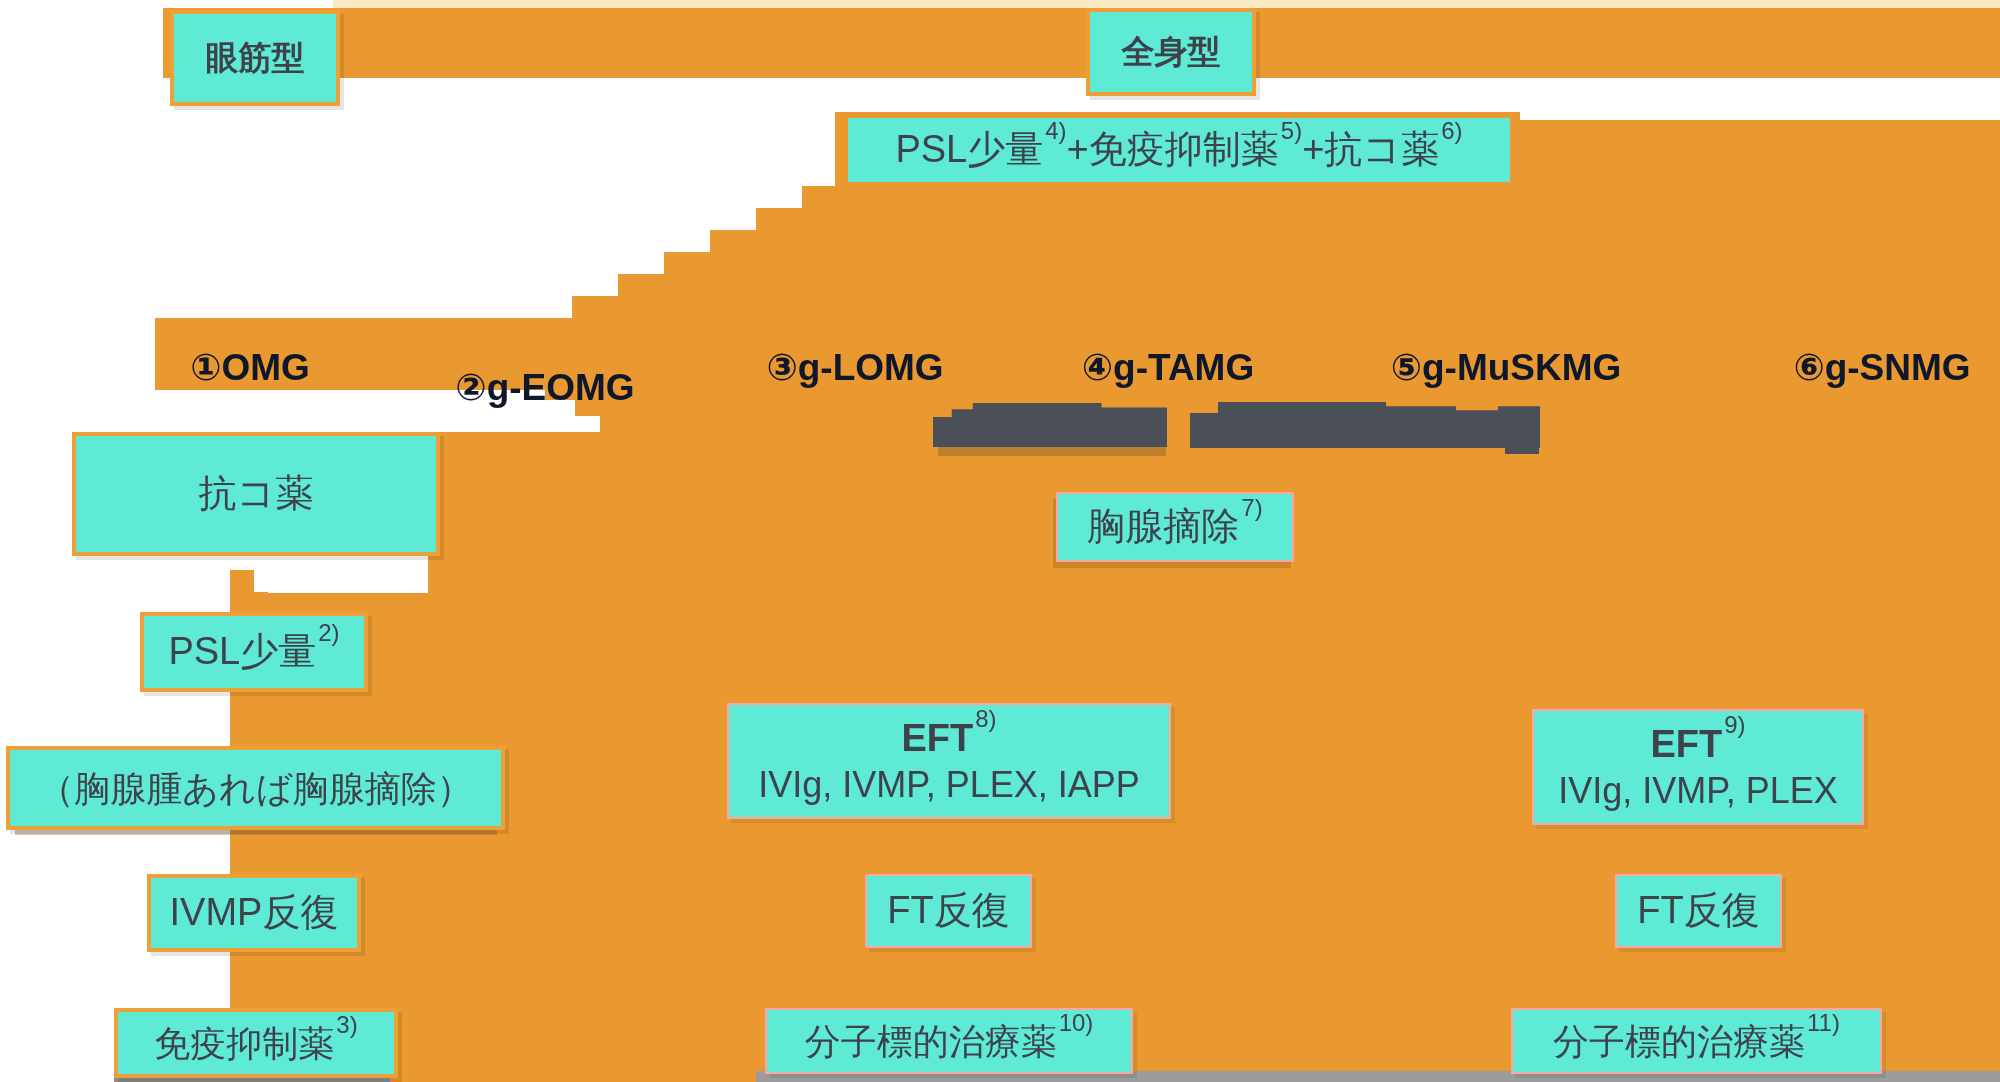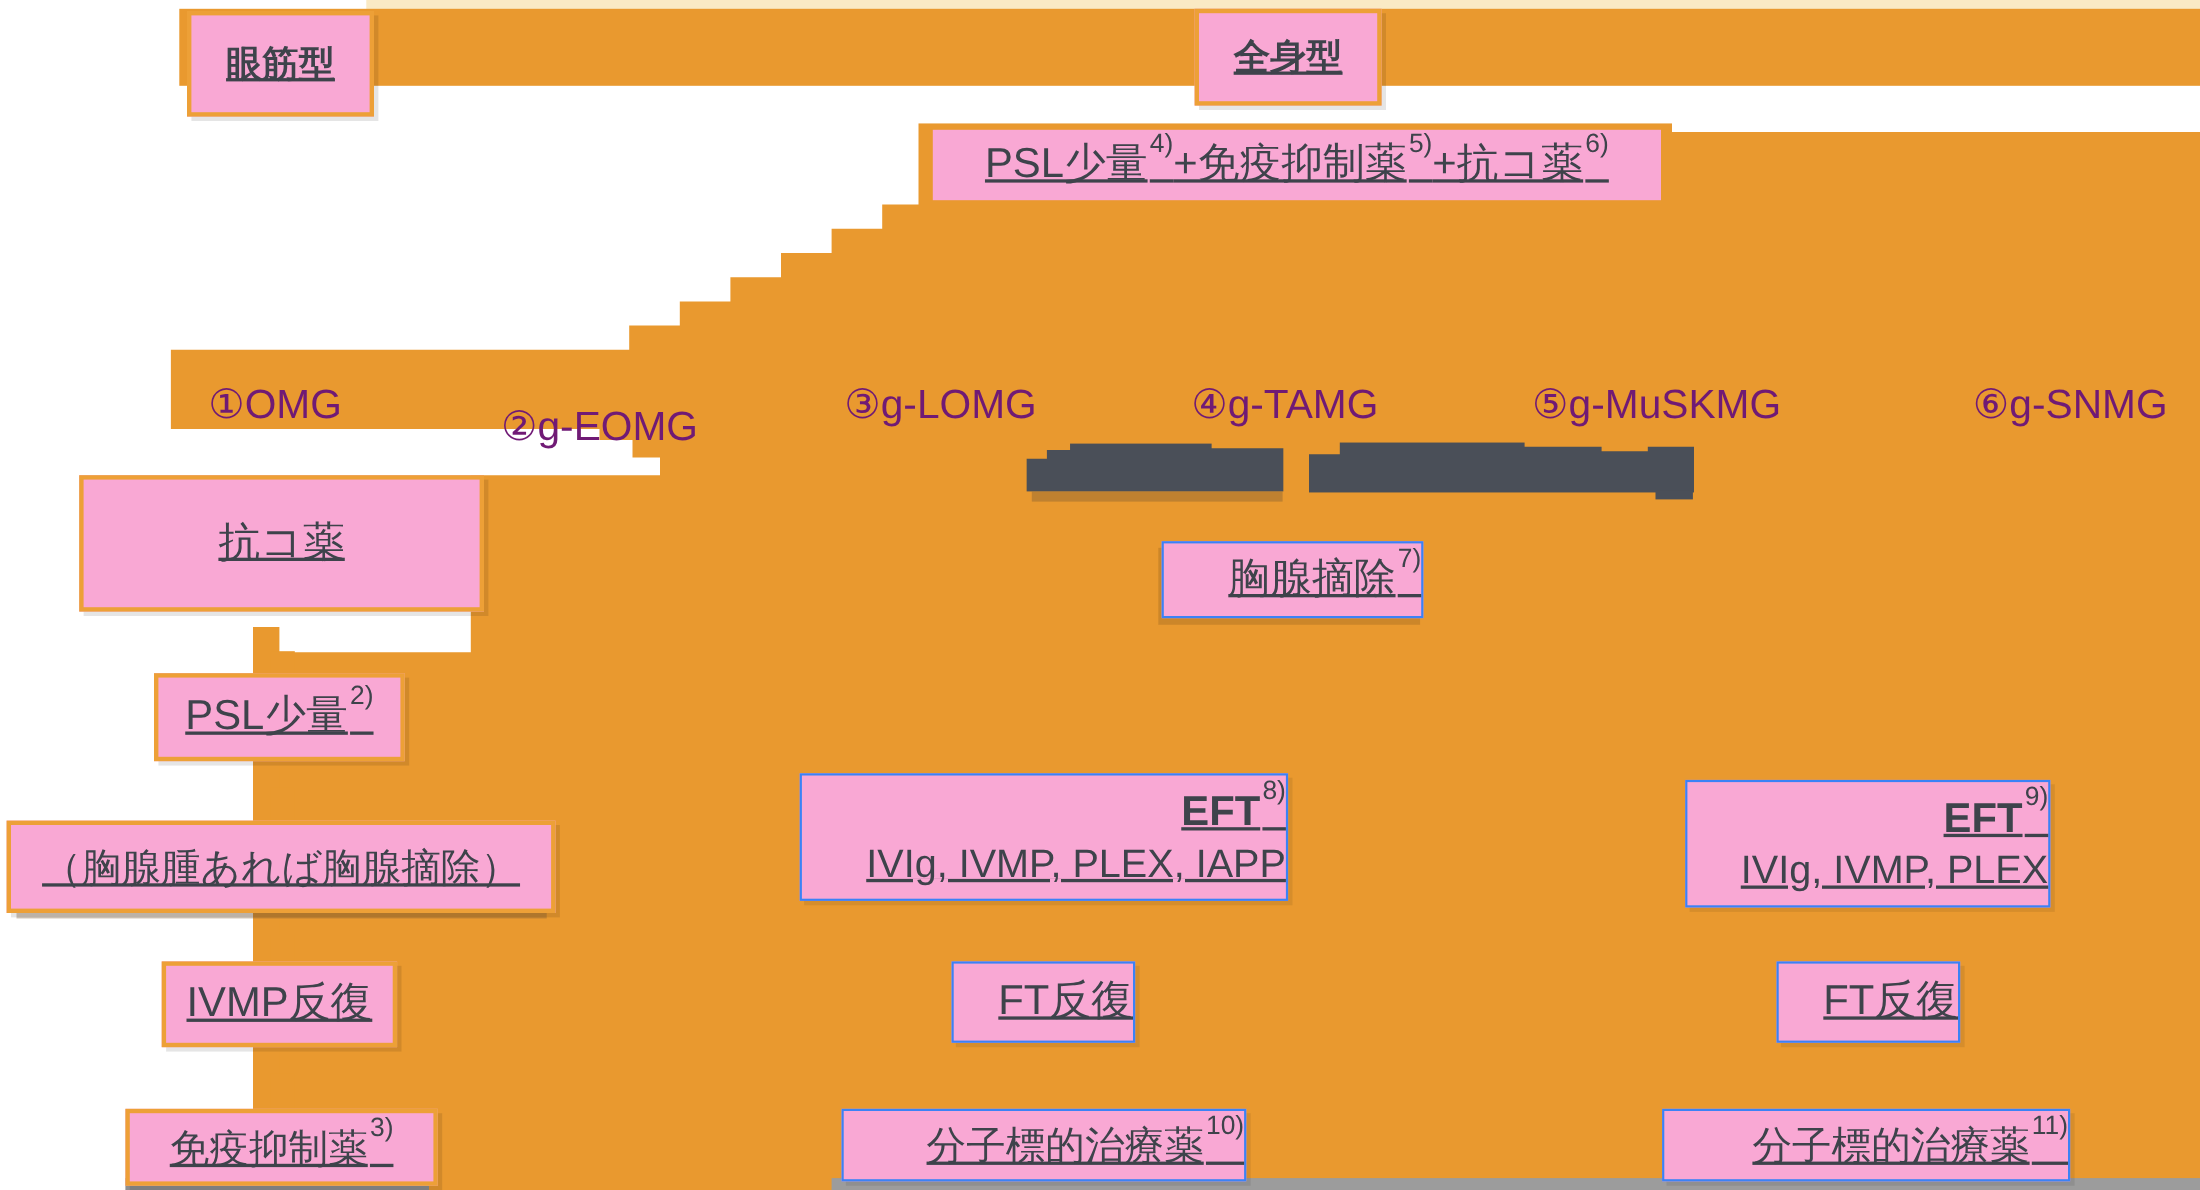--- a/index.html
+++ b/index.html
@@ -21,31 +21,31 @@
       647px 76px,680px 76px);
   }
   .lower-field {
     left:0; top:390px; width:2000px; height:692px;
     clip-path: polygon(545px 0,2000px 0,2000px 692px,250px 692px,250px 203px,
       428px 203px,428px 42px,600px 42px,600px 26px,575px 26px,575px 10px,545px 10px);
   }
   .connector { background:#E9992F; }
   
   .wbox {
-    position:absolute; background:#f9a8d4; display:flex; flex-direction:column;
+    position:absolute; background:#5eead4; display:flex; flex-direction:column;
     align-items:center; justify-content:center; text-align:center;
-    font-size:38px; line-height:1.25; color:#3E434B;text-decoration:underline;
+    font-size:38px; line-height:1.25; color:#3E434B;
   }
   .bordered { border:4px solid #EDA037; box-shadow:4px 4px 0 rgba(0,0,0,0.10); }
-  .thin-border { border:2px solid #3b82f6; box-shadow:4px 4px 0 rgba(0,0,0,0.08);align-items:flex-end; }
+  .thin-border { border:2px solid #fca5a5; box-shadow:4px 4px 0 rgba(0,0,0,0.08); }
   .hdr { font-weight:bold; font-size:33px; }
   sup.s { font-size:24px; line-height:0; position:relative; top:-10px; margin-left:2px; }
   .cat-label {
     position:absolute; top:346px; transform:translateX(-50%);
-    color:#701a75; font-weight:normal; font-size:37px; white-space:nowrap;
+    color:#0f172a; font-weight:bold; font-size:37px; white-space:nowrap;
   }
   .redact { position:absolute; background:#4A4F58; }
   .bold { font-weight:bold; }
   .nowrap { white-space:nowrap; }
 </style>
 </head>
 <body>
 
 <div class="canvas">
 

